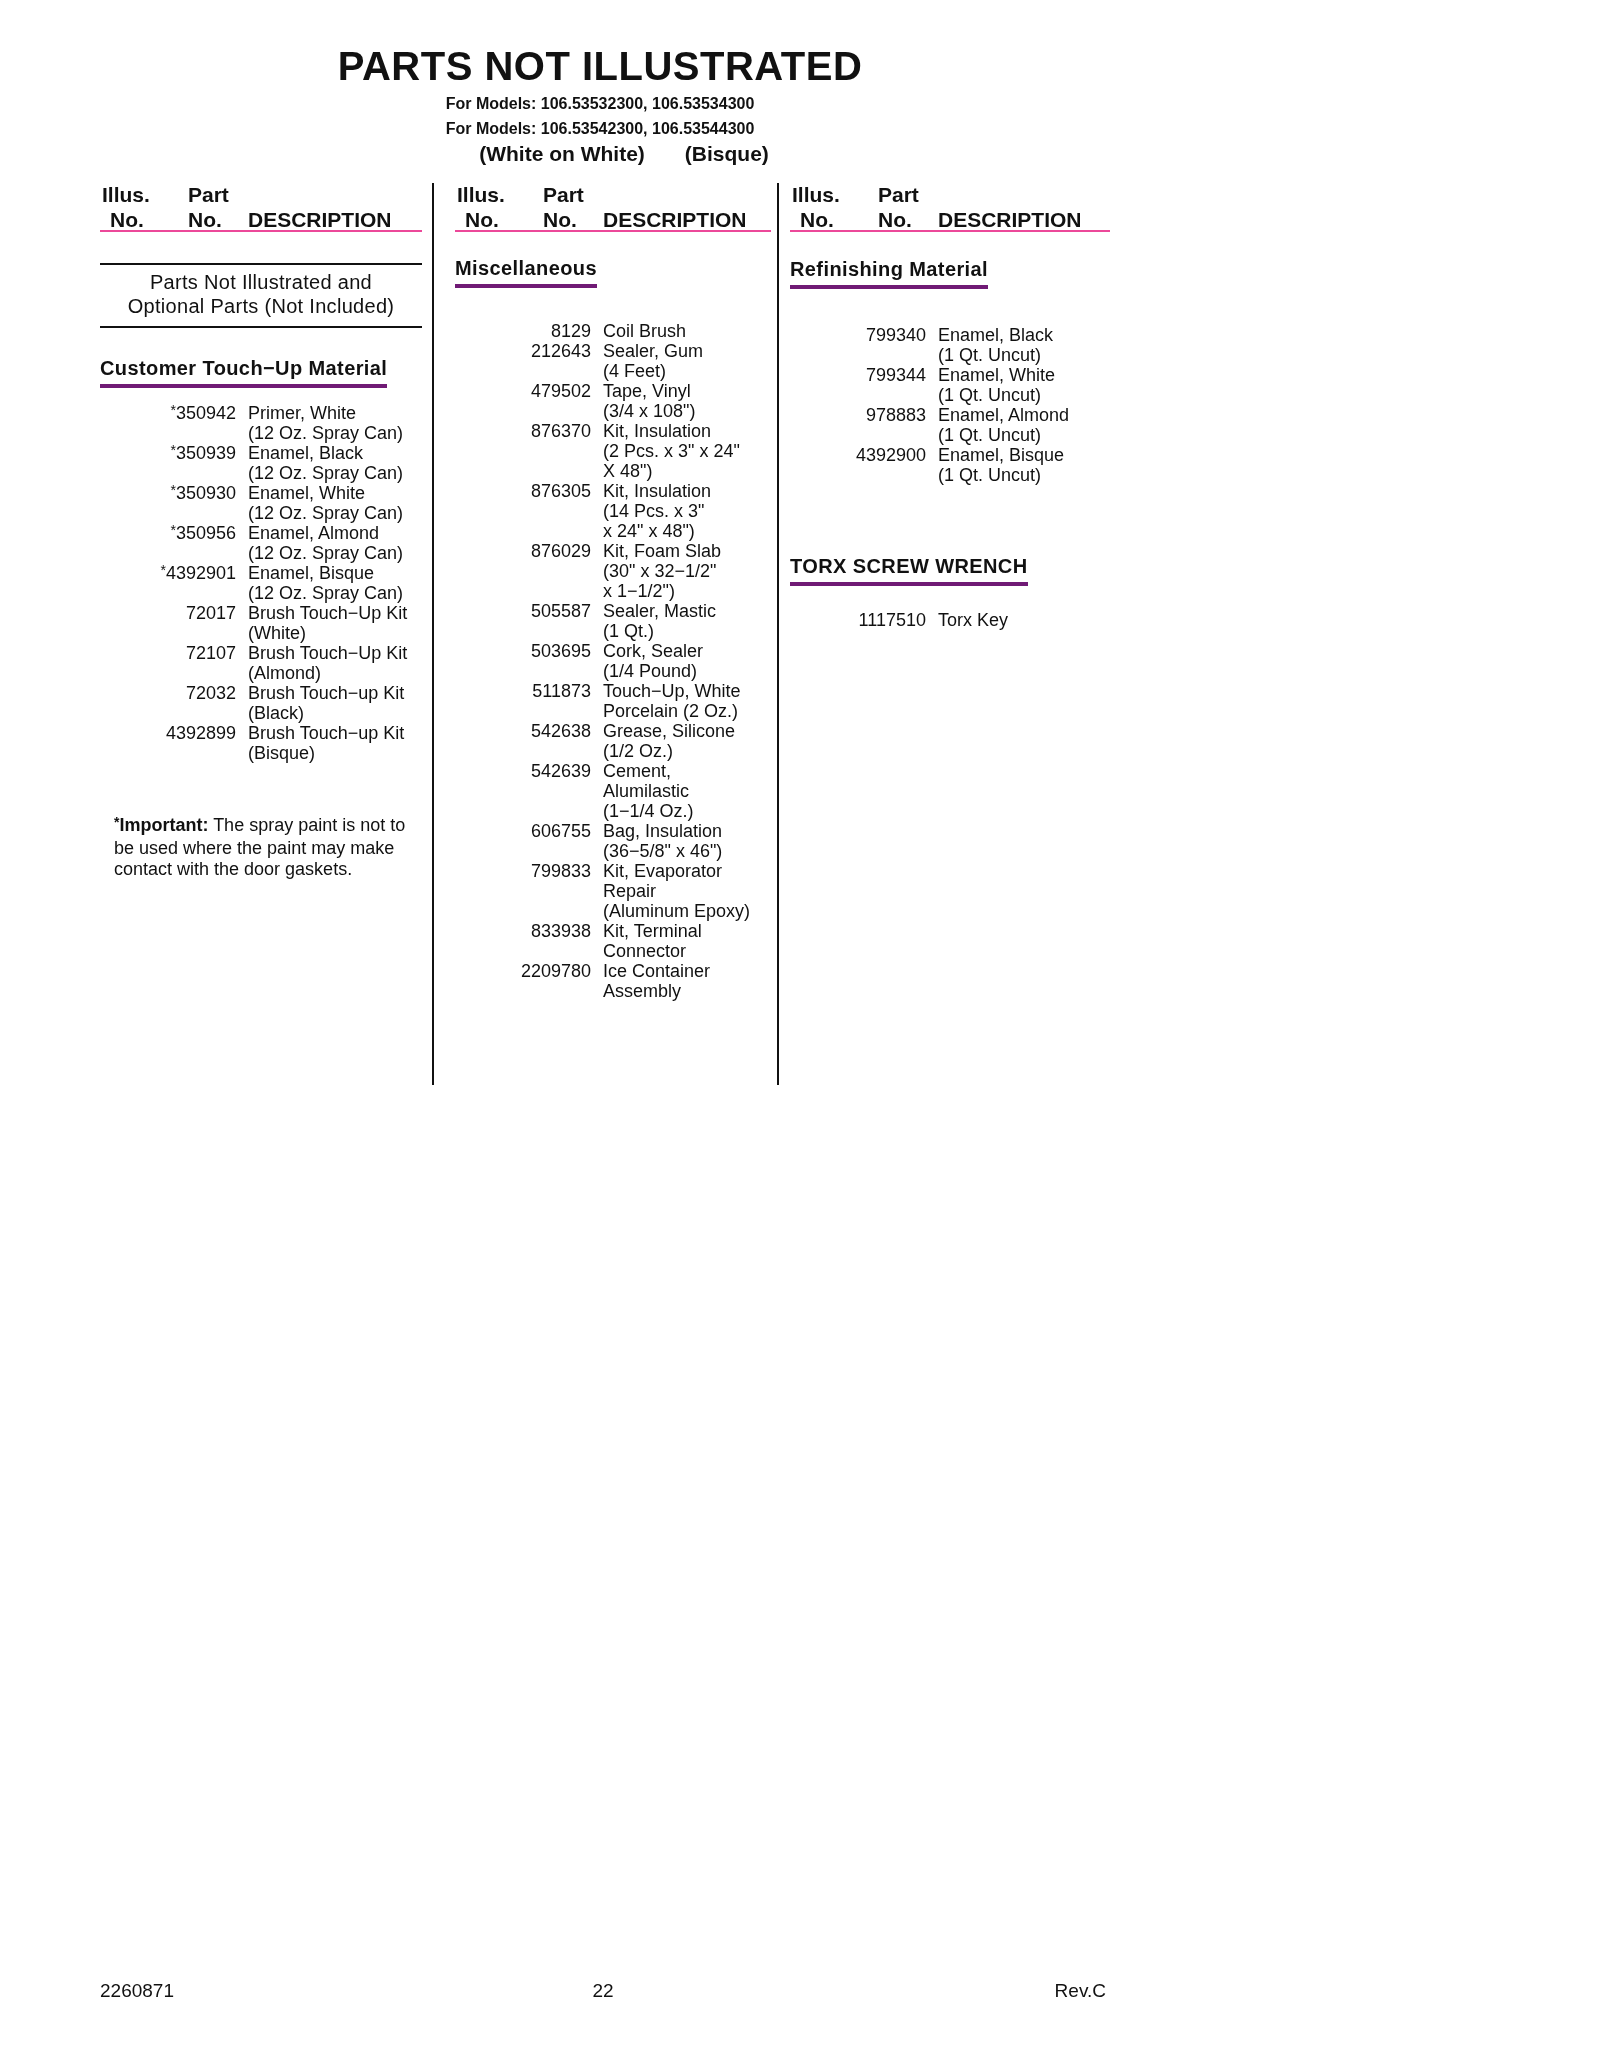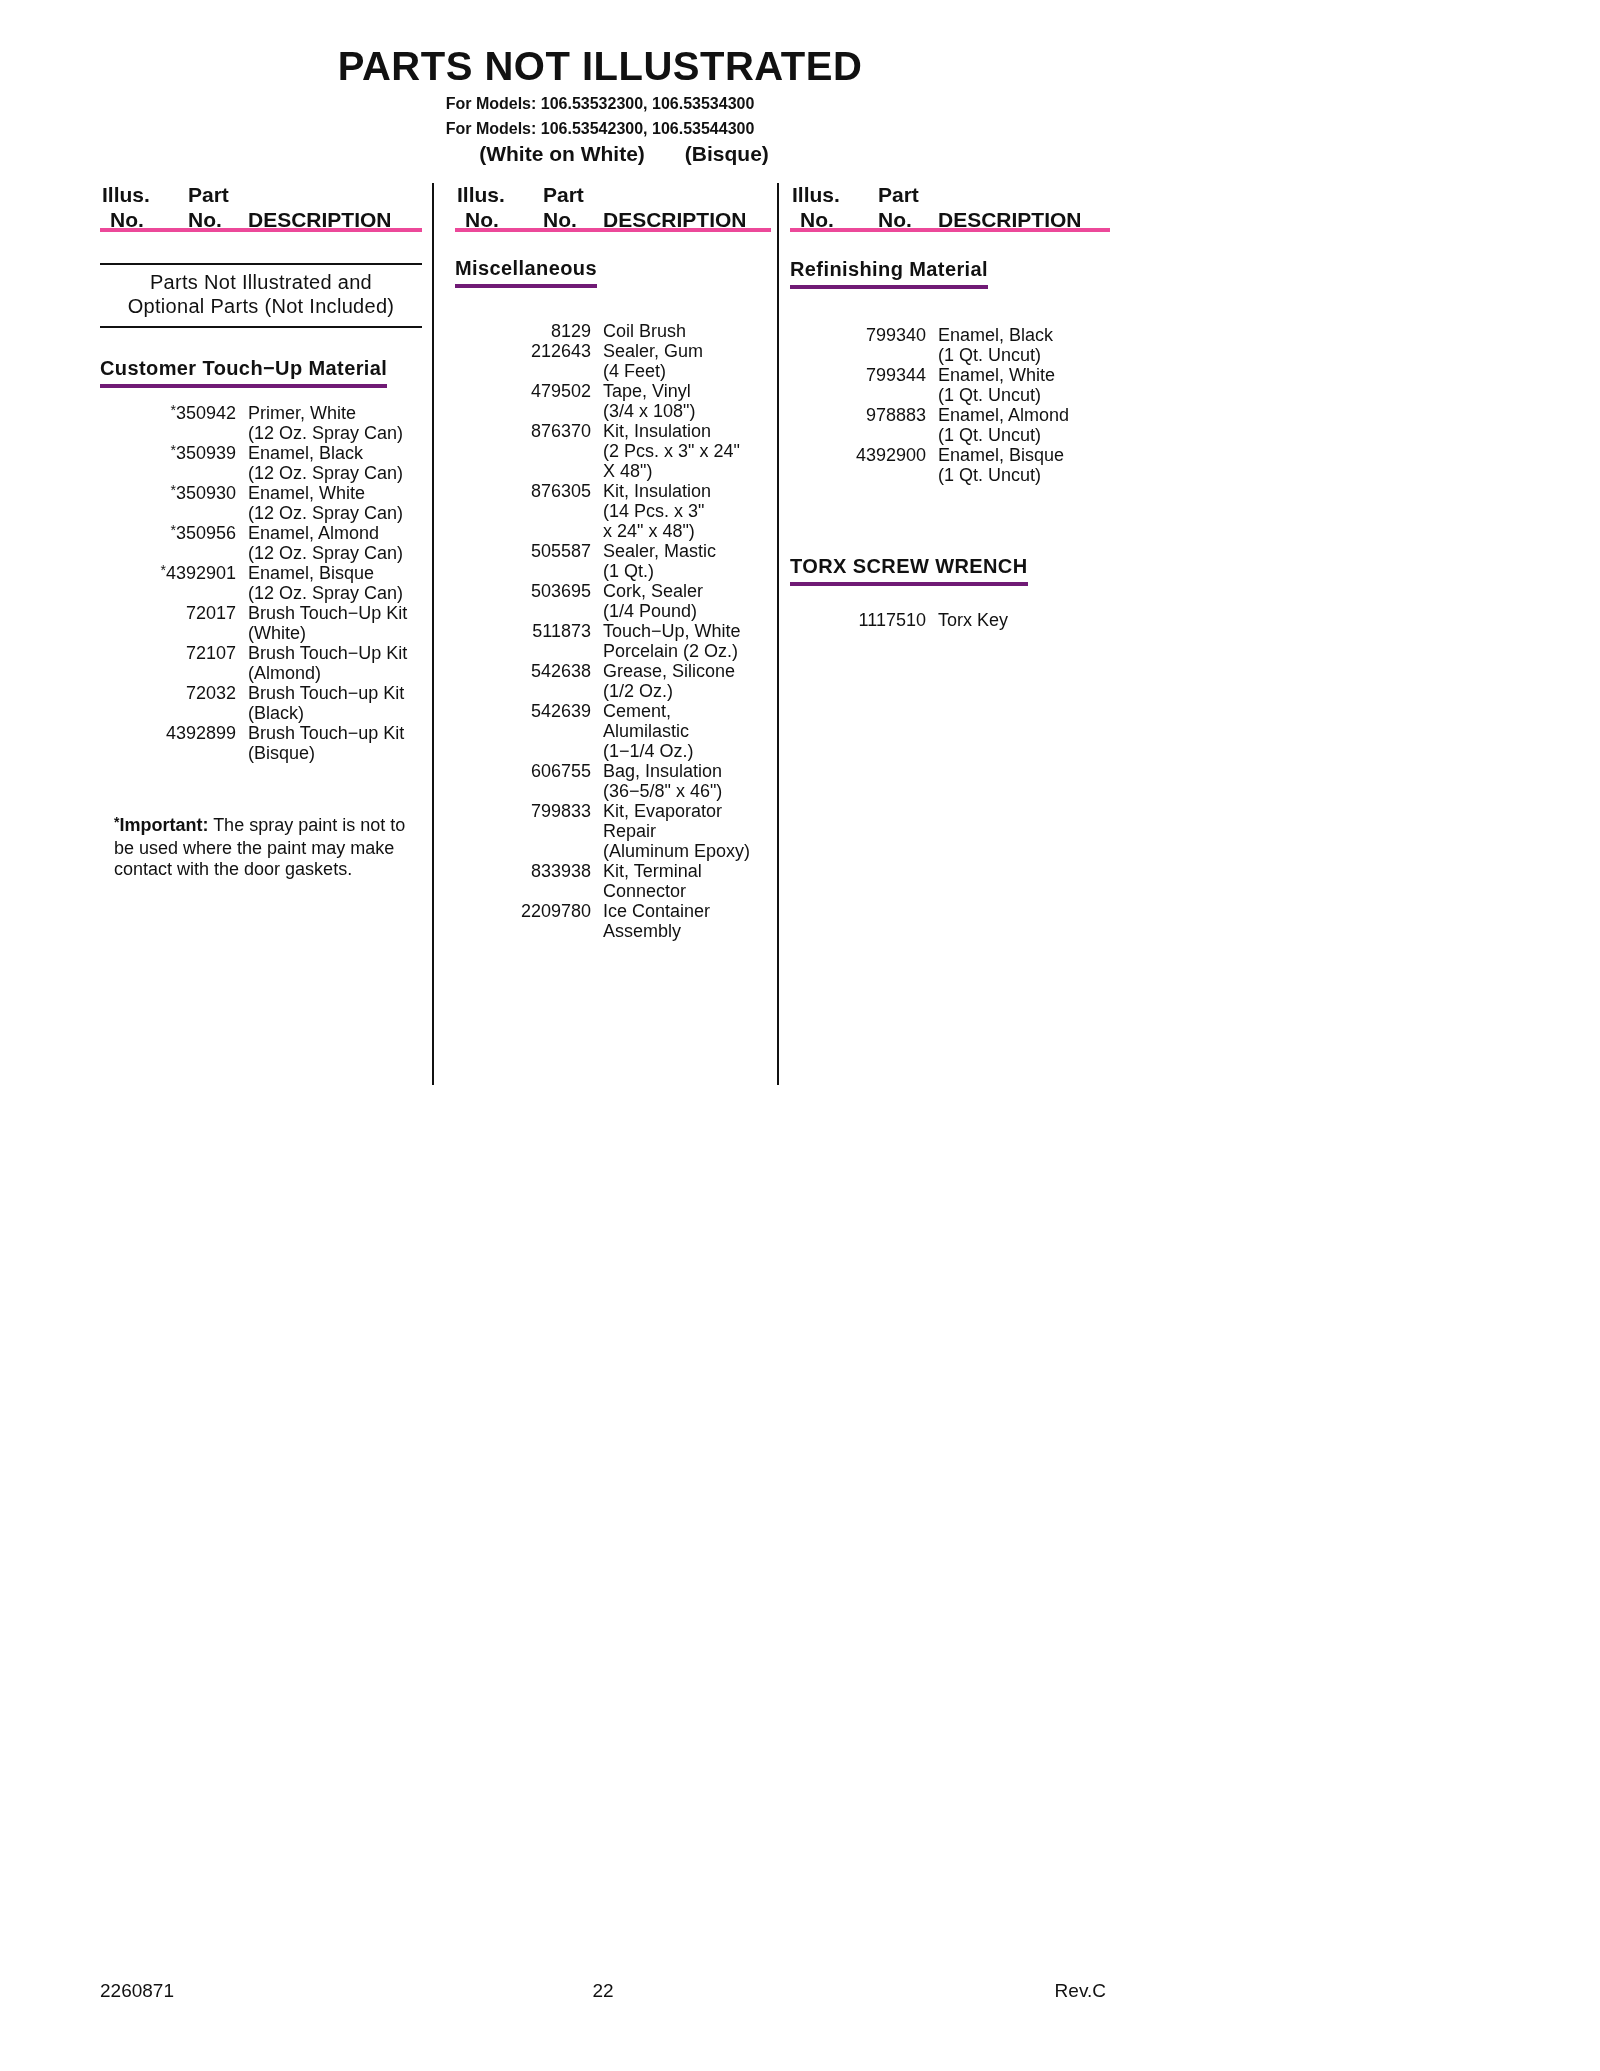--- a/index.html
+++ b/index.html
@@ -16,21 +16,21 @@
   .doc-model.first { margin-top:3px; }
   .doc-finishes { font-size:21px; line-height:25px; font-weight:bold;
                   display:flex; justify-content:center; gap:40px;padding-left:48px; }
 
   
   .col { position:absolute; top:183px; }
   .col-1 { left:100px; width:322px; }
   .col-2 { left:455px; width:316px; }
   .col-3 { left:790px; width:320px; }
 
-  .col-header { position:relative; height:49px; border-bottom:4px solid #ec4899;
+  .col-header { position:relative; height:49px; border-bottom:2px solid #ec4899;
                 font-weight:bold; font-size:21px; }
   .col-header span { position:absolute; white-space:nowrap; }
   .h-illus { left:2px;  top:0; }
   .h-part  { left:88px; top:0; }
   .h-no1   { left:10px; top:25px; }
   .h-no2   { left:88px; top:25px; }
   .h-desc  { left:148px; top:25px; }
 
   .vline { position:absolute; top:183px; width:2px; height:902px; background:#111; }
   .vline-1 { left:432px; }
@@ -215,20 +215,28 @@
             </div>
             <div class="row">
               <div class="pn">876305</div>
               <div class="desc">
                 <div class="desc-line">Kit, Insulation</div>
                 <div class="desc-line">(14 Pcs. x 3"</div>
                 <div class="desc-line">x 24" x 48")</div>
               </div>
             </div>
             <div class="row">
+              <div class="pn">876029</div>
+              <div class="desc">
+                <div class="desc-line">Kit, Foam Slab</div>
+                <div class="desc-line">(30" x 32−1/2"</div>
+                <div class="desc-line">x 1−1/2")</div>
+              </div>
+            </div>
+            <div class="row">
               <div class="pn">505587</div>
               <div class="desc">
                 <div class="desc-line">Sealer, Mastic</div>
                 <div class="desc-line">(1 Qt.)</div>
               </div>
             </div>
             <div class="row">
               <div class="pn">503695</div>
               <div class="desc">
                 <div class="desc-line">Cork, Sealer</div>

